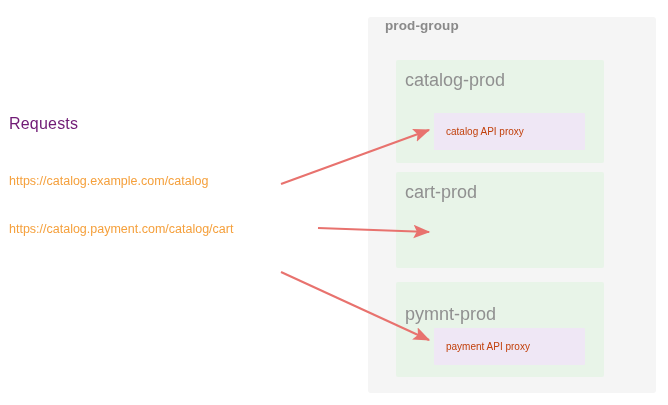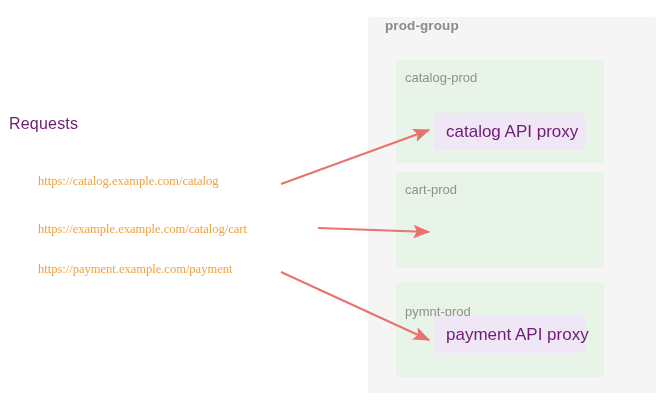--- a/index.html
+++ b/index.html
@@ -27,26 +27,25 @@
     left: 9px;
     top: 115px;
     font-size: 16px;
     color: #701a75;
     letter-spacing: 0.2px;
     white-space: nowrap;
   }
   .request-url {
     position: absolute;
     left: 9px;
-    font-family: Liberation Serif, serif;
+    font-family: Liberation Sans, sans-serif;
     font-size: 12.5px;
     color: #f5a03c;
     white-space: nowrap;
     letter-spacing: 0px;
-    margin-left: 29px;
   }
   .request-url.u0 { top: 174px; }
   .request-url.u1 { top: 222px; }
   .request-url.u2 { top: 262px; }
 
   
   .group-box {
     position: absolute;
     left: 368px;
     top: 17px;
@@ -73,74 +72,73 @@
     background: #e8f4e8;
     border-radius: 2px;
   }
   .sub-box.s0 { top: 60px;  height: 103px; }
   .sub-box.s1 { top: 172px; height: 96px; }
   .sub-box.s2 { top: 282px; height: 95px; }
 
   .sub-label {
     position: absolute;
     left: 405px;
-    font-size: 13px;
+    font-size: 18px;
     color: #909090;
     white-space: nowrap;
   }
   .sub-label.l0 { top: 70px; }
   .sub-label.l1 { top: 182px; }
   .sub-label.l2 { top: 304px; }
 
   .proxy-box {
     position: absolute;
     left: 434px;
     width: 151px;
     height: 37px;
     background: #efe7f5;
     border-radius: 1px;
   }
   .proxy-box.p0 { top: 113px; }
   .proxy-box.p1 { top: 219px; }
-  .proxy-box.p2 { top: 316px; }
+  .proxy-box.p2 { top: 328px; }
 
   .proxy-label {
     position: absolute;
     left: 0;
     top: 0;
     width: 151px;
     height: 37px;
     display: flex;
     align-items: center;
     padding-left: 12px;
     box-sizing: border-box;
-    font-size: 17px;
-    color: #701a75;
+    font-size: 10px;
+    color: #c2410c;
     white-space: nowrap;
   }
 
   
   #arrows {
     position: absolute;
     left: 0; top: 0;
     width: 668px;
     height: 405px;
     pointer-events: none;
   }
 </style>
 </head>
 <body>
 
 <div id="canvas">
 
   <div class="requests-title">Requests</div>
 
   <div class="request-url u0">https://catalog.example.com/catalog</div>
-  <div class="request-url u1">https://example.example.com/catalog/cart</div>
-  <div class="request-url u2">https://payment.example.com/payment</div>
+  <div class="request-url u1">https://catalog.payment.com/catalog/cart</div>
 
   <div class="group-box"></div>
   <div class="group-label">prod-group</div>
 
   <div class="sub-box s0"></div>
   <div class="sub-label l0">catalog-prod</div>
   <div class="proxy-box p0">
     <span class="proxy-label">catalog API proxy</span>
   </div>
 

